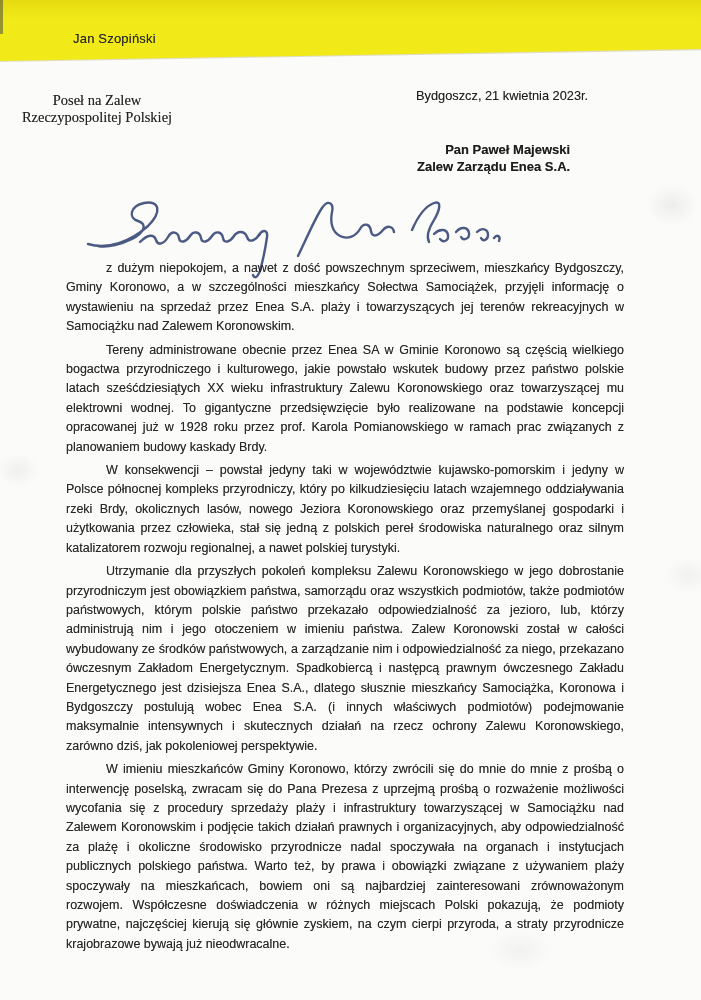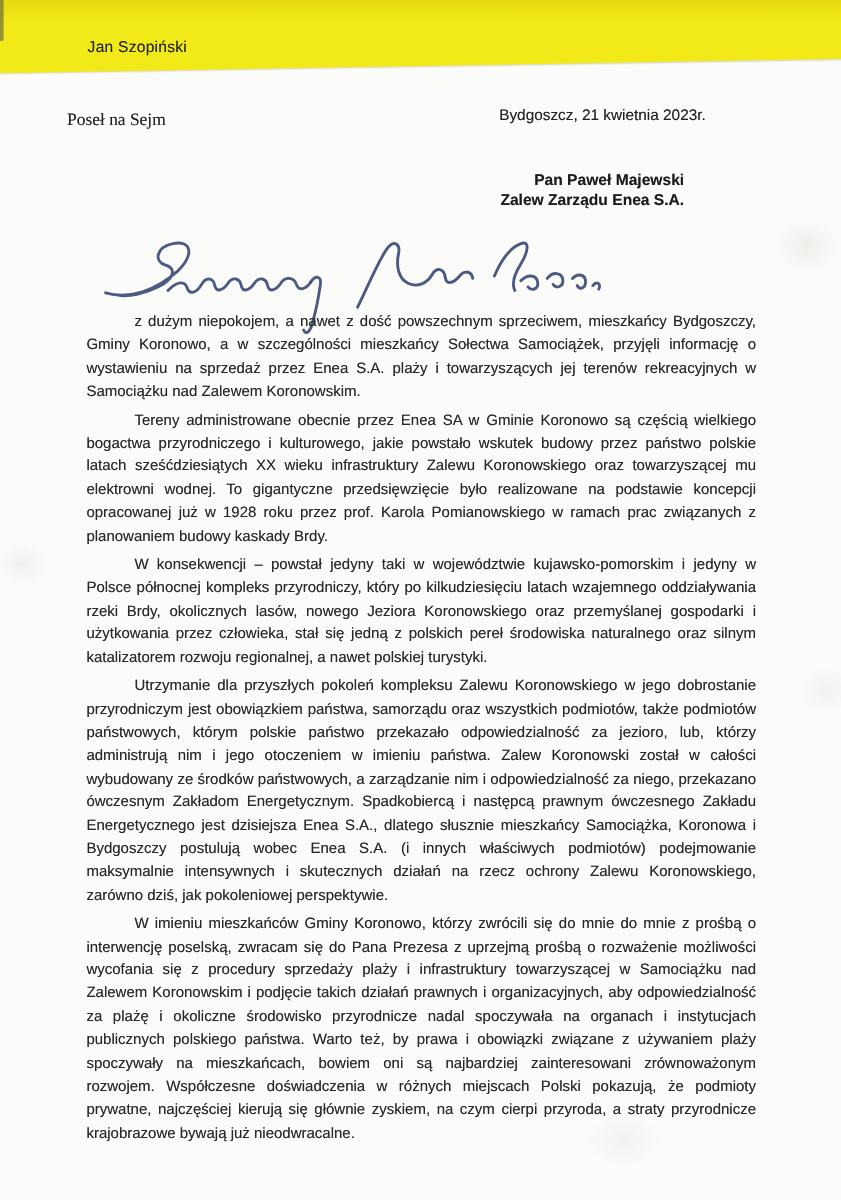--- a/index.html
+++ b/index.html
@@ -54,21 +54,21 @@
     text-shadow:0 0 .5px rgba(20,20,20,.5);
     text-align:right;
   }
   .greeting{
     position:absolute;left:82px;top:196px;width:420px;height:85px;
   }
   .greeting path{
     fill:none;stroke-width:2.4;stroke-linecap:round;stroke-linejoin:round;opacity:.92;
   }
   .body{
-    position:absolute;left:72px;top:259px;width:558px;
+    position:absolute;left:66px;top:259px;width:558px;
     font-size:12.5px;line-height:19.4px;
     text-align:justify;
     color:#282828;
     text-shadow:0 0 .5px rgba(40,40,40,.55);
   }
   .body p{margin:0 0 4px 0;text-indent:40px;}
   .body .u{text-underline-offset:2px;}
 </style>
 </head>
 <body>
@@ -77,21 +77,22 @@
 
   <div class="banner-shadow"></div>
 
   <div class="banner" id="banner" style="background: linear-gradient(rgb(230, 218, 16) 0%, rgb(241, 234, 24) 30%);">
     <span class="sender-name">Jan Szopiński</span>
   </div>
 
   <div class="edge-mark"></div>
 
   <div class="office">
-    <div>Poseł na Sejm</div>
+    <div>Poseł na Zalew</div>
+    <div>Rzeczypospolitej Polskiej</div>
   </div>
 
   <div class="dateline">Bydgoszcz, 21 kwietnia 2023r.</div>
 
   <div class="addressee">
     <div>Pan Paweł Majewski</div>
     <div>Zalew Zarządu Enea S.A.</div>
   </div>
 
   <svg class="greeting" viewBox="0 0 420 85" role="img" aria-label="Szanowny Panie Prezesie">

